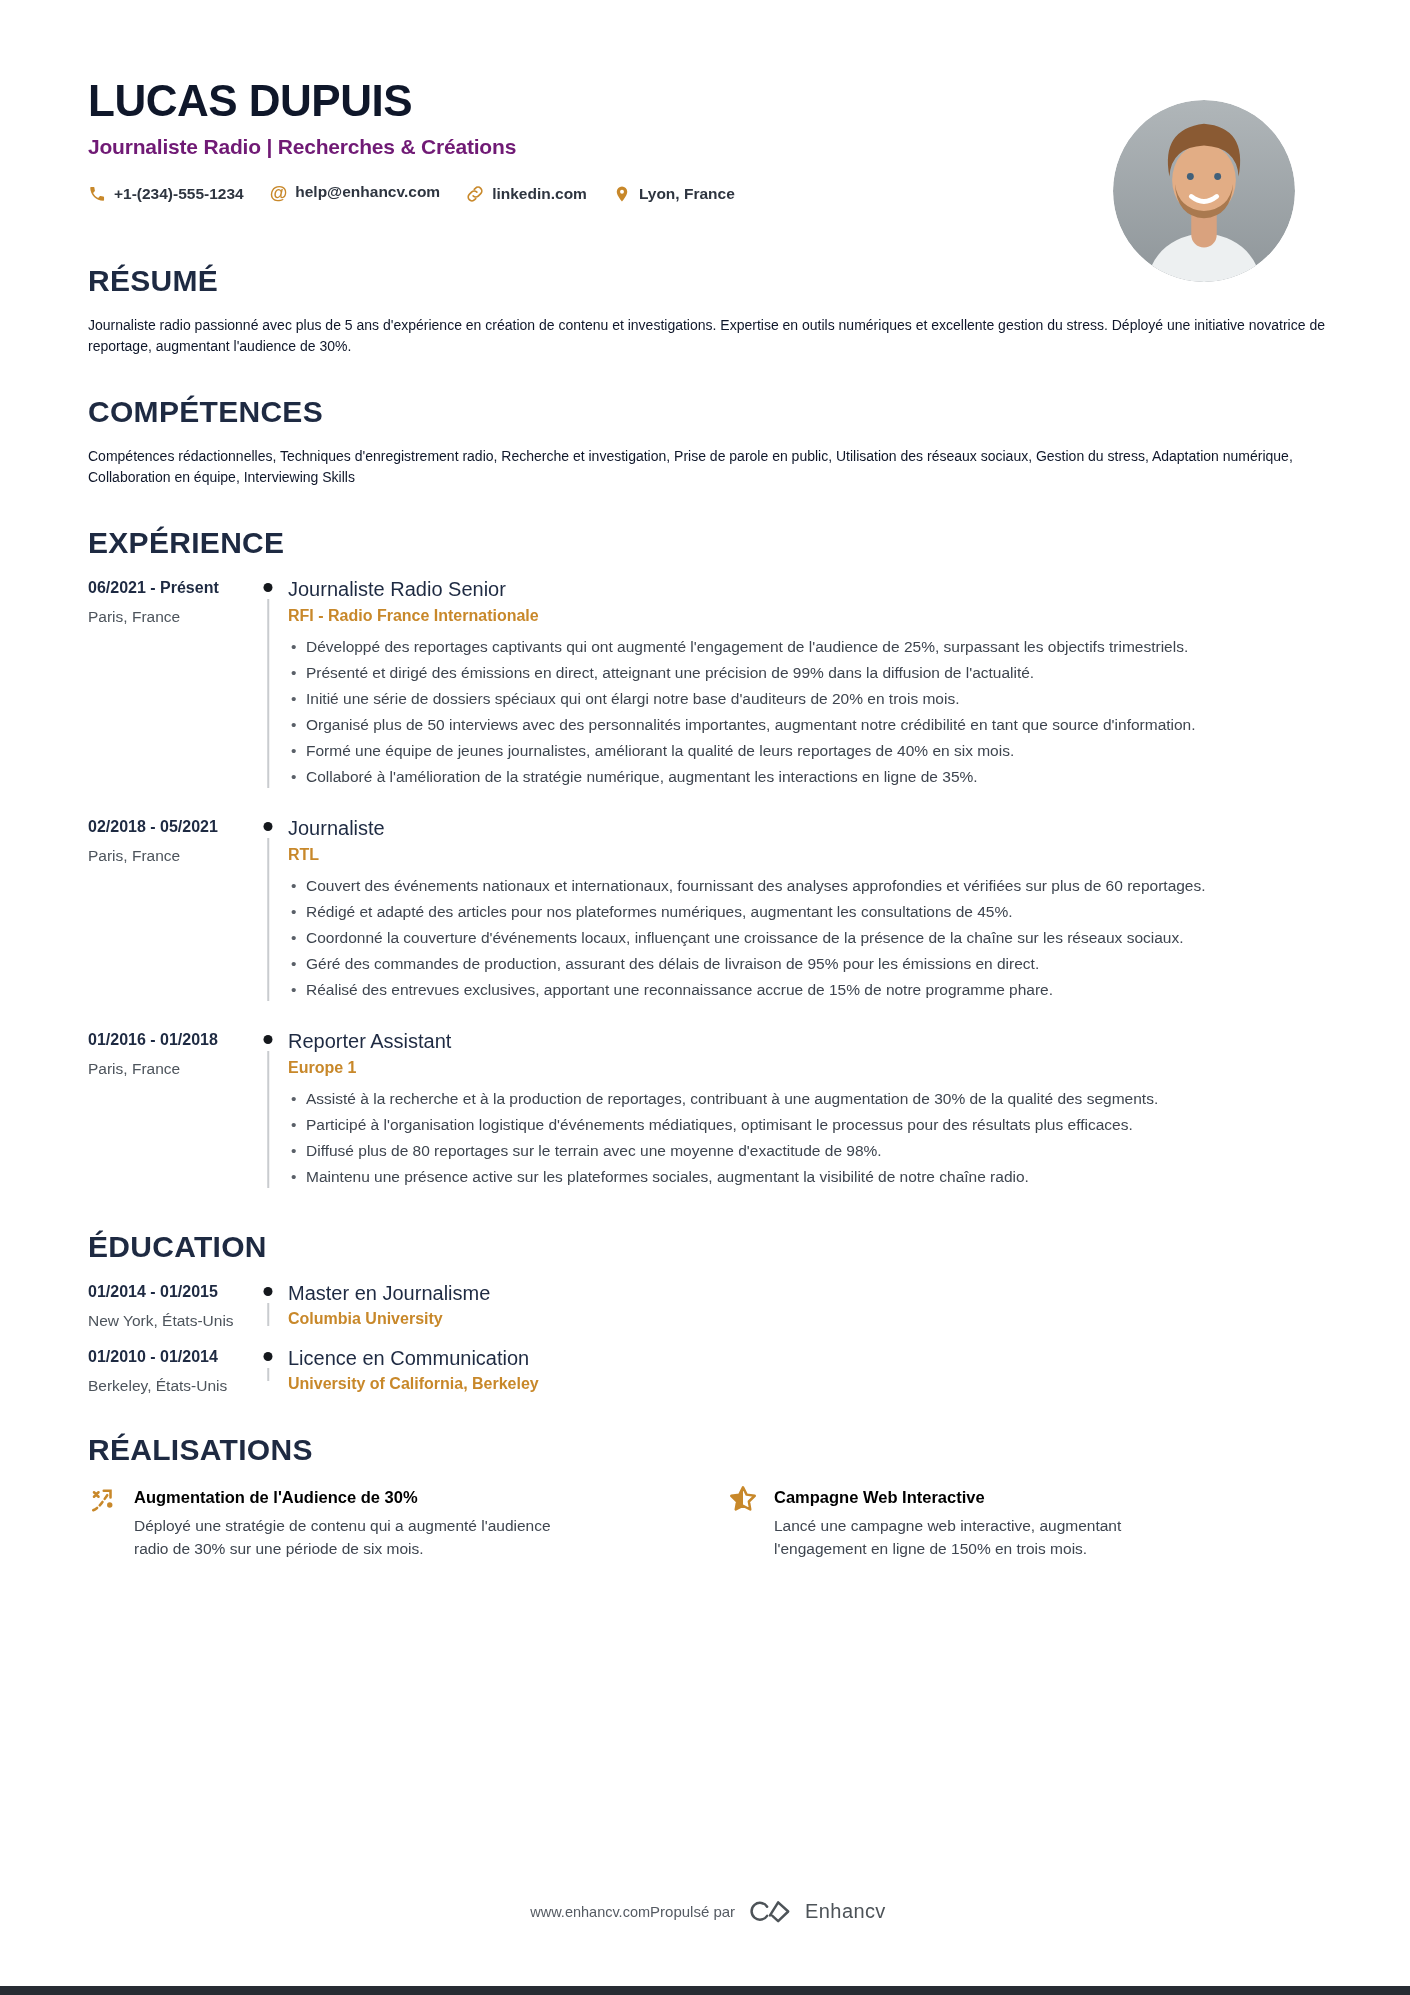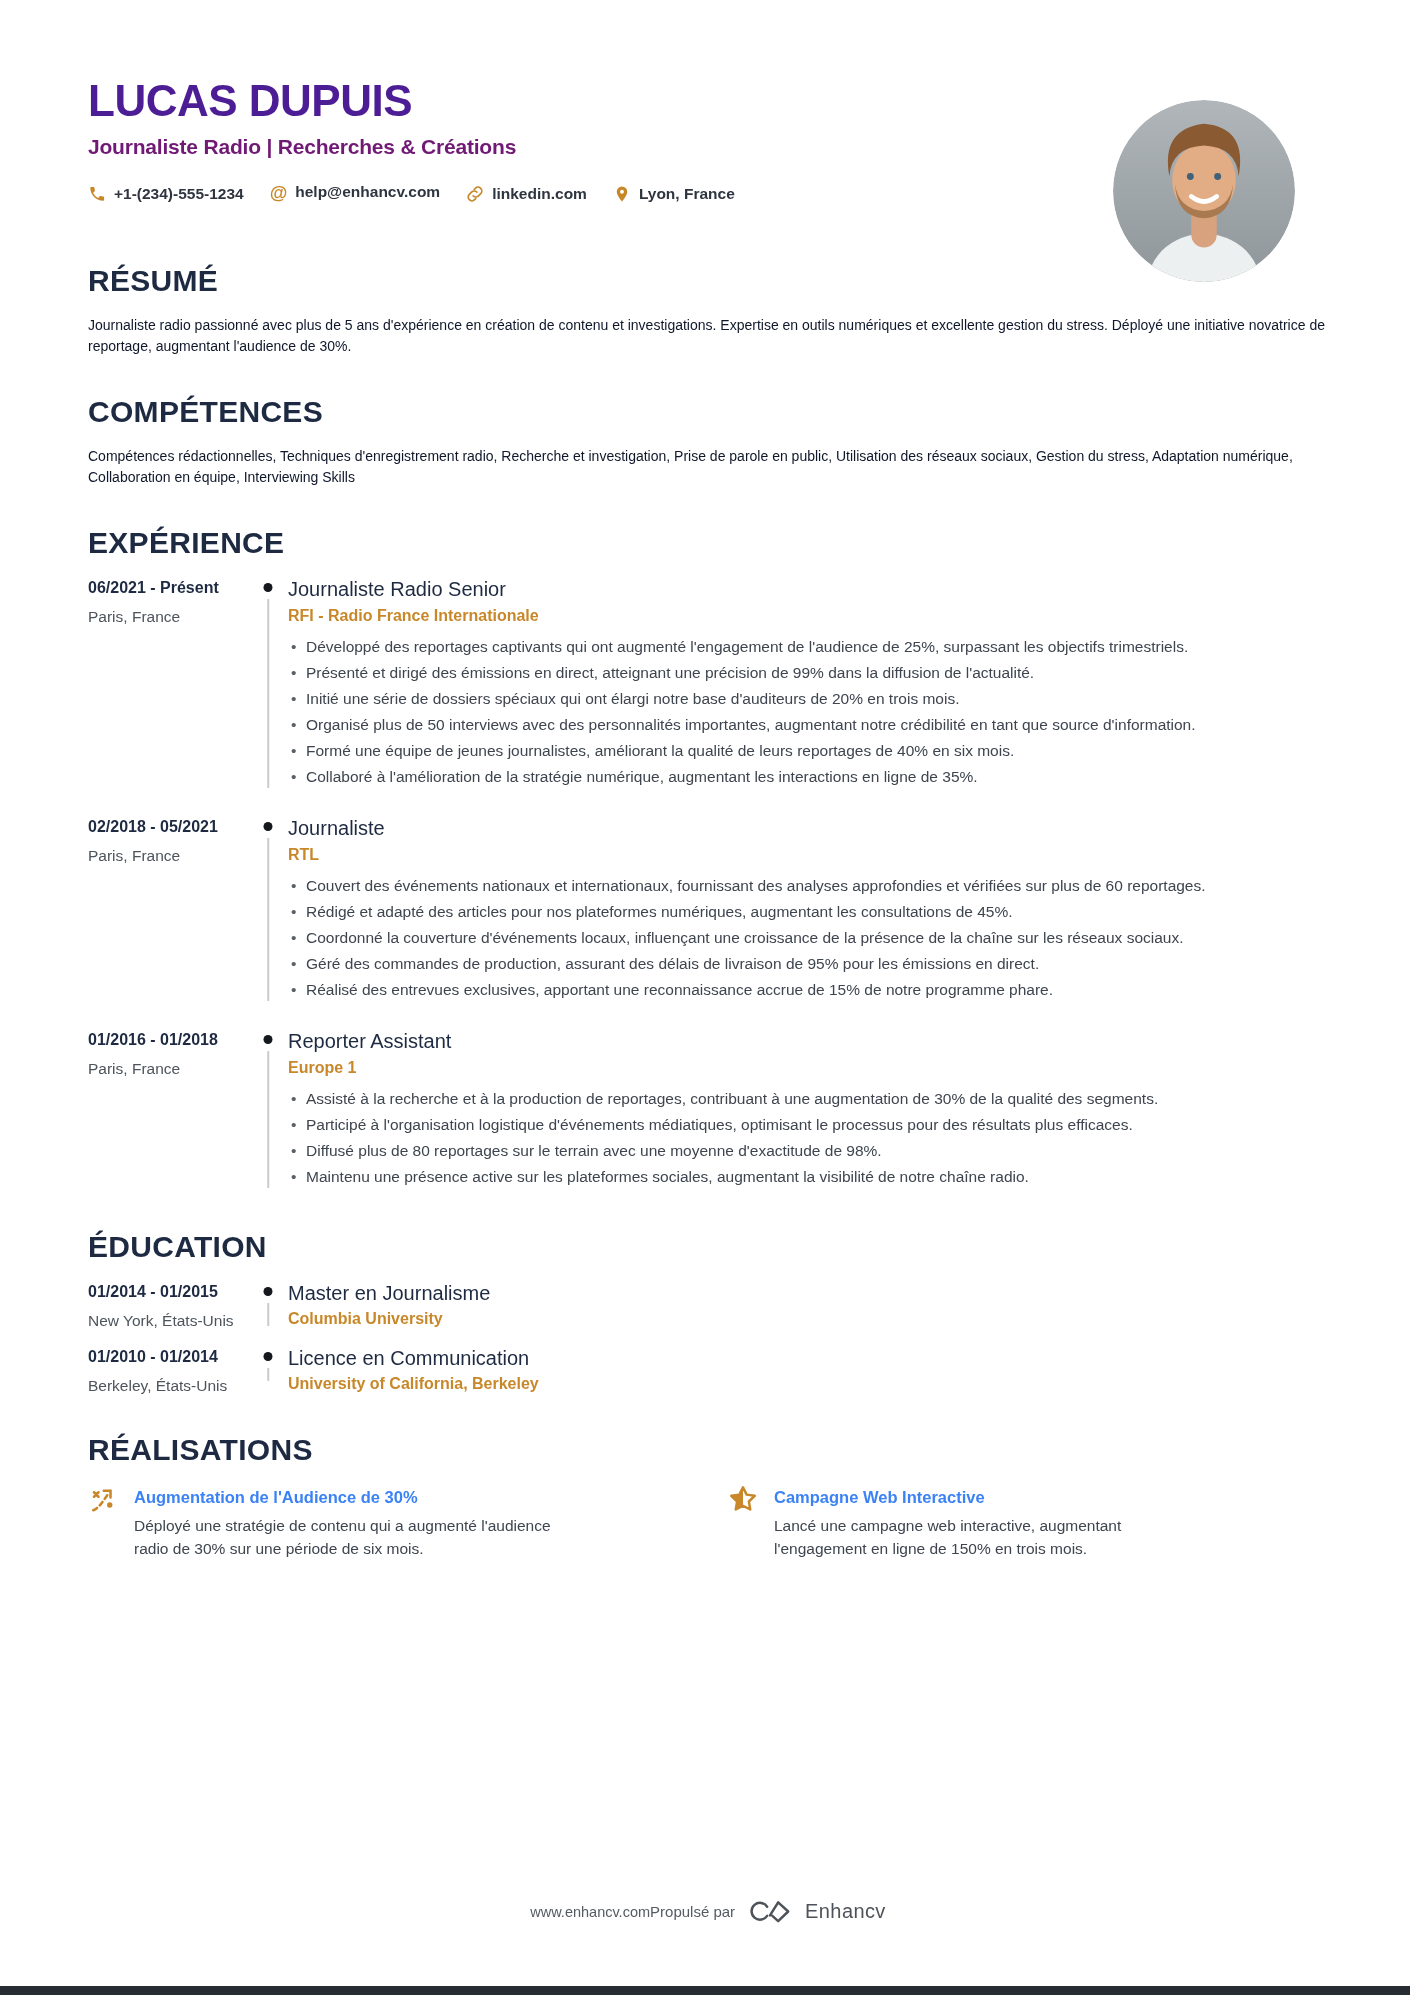--- a/index.html
+++ b/index.html
@@ -9,21 +9,21 @@
     background:#ffffff;
     font-family:"Liberation Sans", sans-serif;
     color:#3e454f;
     position:relative;
     overflow:hidden;
   }
   .page { padding:78px 80px 0 88px; }
 
   
   .header { position:relative; margin-bottom:60px; }
-  .name { font-size:44px; font-weight:bold; color:#4c1d95; letter-spacing:-0.5px; line-height:1.05; }
+  .name { font-size:44px; font-weight:bold; color:#0f172a; letter-spacing:-0.5px; line-height:1.05; }
   .job-title { font-size:21px; font-weight:bold; color:#701a75; margin-top:11px; letter-spacing:-0.2px; }
   .contacts { display:flex; align-items:center; gap:26px; margin-top:24px; }
   .contact { display:flex; align-items:flex-start; gap:8px; font-size:15.5px; font-weight:bold; color:#2e3540; }
   .contact svg { width:18px; height:18px; display:block; }
   .at-glyph { color:#c8882a; font-size:18px; font-weight:bold; }
   .photo { position:absolute; left:1113px; top:100px; width:182px; height:182px; border-radius:50%; overflow:hidden; }
   .photo svg { display:block; width:100%; height:100%; }
 
   
   .section { margin-bottom:38px; }
@@ -43,21 +43,21 @@
   .xp-bullets li { position:relative; padding-left:18px; margin-bottom:4px; }
   .xp-bullets li::before { content:"•"; position:absolute; left:3px; top:0; color:#5a6068; }
   .edu-entry { margin-bottom:16px; }
   .edu-school { margin-bottom:0; margin-top:5px; }
 
   
   .ach-grid { display:grid; grid-template-columns:640px 1fr; }
   .ach-item { display:flex; gap:16px; }
   .ach-icon { width:30px; height:30px; flex:none; margin-top:0; }
   .ach-icon svg { width:30px; height:30px; display:block; }
-  .ach-title { font-size:16.5px; font-weight:bold; color:#3b82f6; margin-bottom:8px; margin-top:4px; }
+  .ach-title { font-size:16.5px; font-weight:bold; color:#000000; margin-bottom:8px; margin-top:4px; }
   .ach-text { font-size:15.5px; line-height:1.45; color:#3e454f; }
   .ach-item-1 .ach-text { max-width:425px; }
   .ach-item-2 .ach-text { max-width:355px; }
 
   
   .footer { position:absolute; left:88px; right:82px; bottom:70px; display:flex; justify-content:center; align-items:center; }
   .footer-site { font-size:14.5px; color:#555b63; }
   .footer-right { display:flex; align-items:center; gap:12px; }
   .powered { font-size:15px; color:#555b63; }
   .brand-logo svg { display:block; width:46px; height:27px; }

